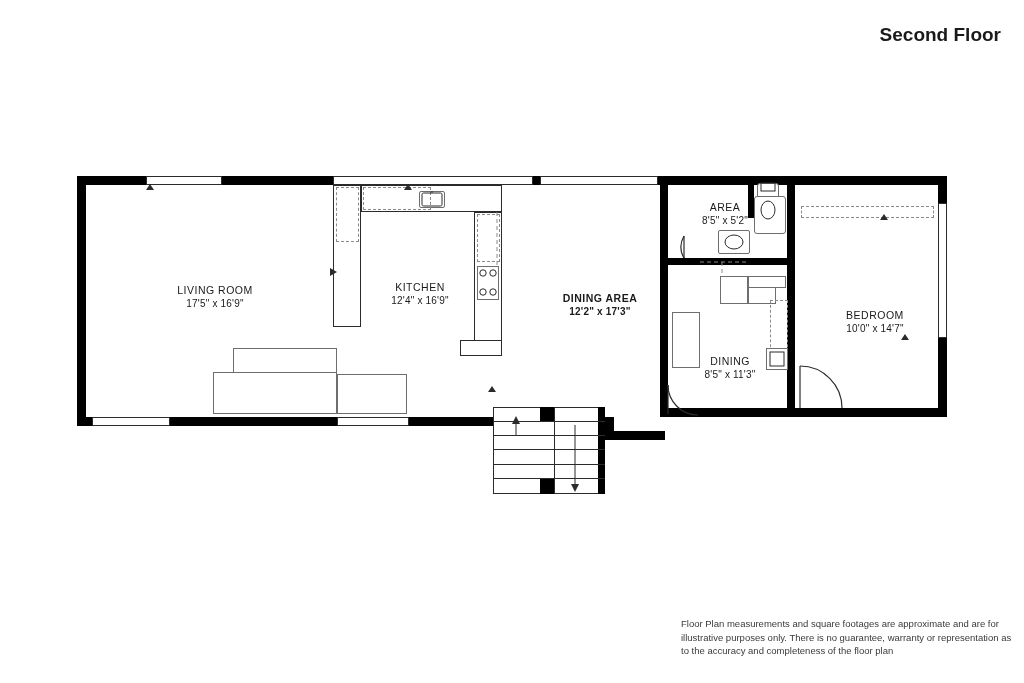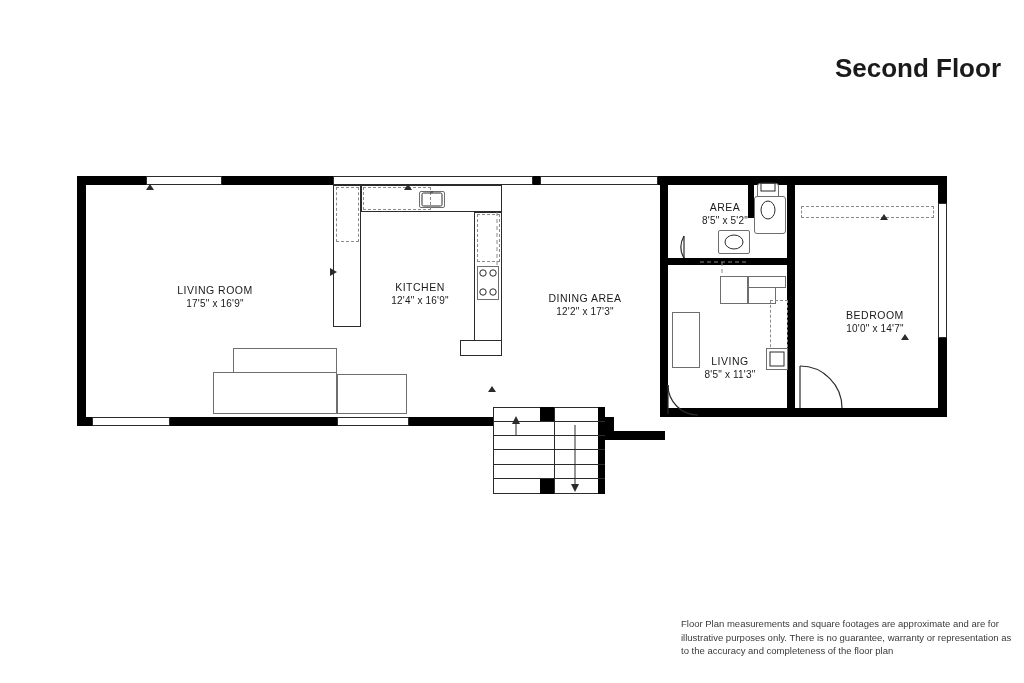--- a/index.html
+++ b/index.html
@@ -28,24 +28,23 @@
     top: 24px;
     font-size: 15.5px;
     font-weight: bold;
     letter-spacing: 0.1px;
     white-space: nowrap;
   }
   .floor-title {
     position: absolute;
     right: 23px;
     top: 24px;
-    font-size: 26px;
+    font-size: 19px;
     font-weight: bold;
     white-space: nowrap;
-    margin-top: 29px;
   }
 
   .plan {
     position: absolute;
     left: 0; top: 0;
     width: 1024px;
     height: 683px;
   }
 
   .wall {
@@ -276,32 +275,32 @@
   <div class="label" style="left:125px; top:283px; width:180px;">
     <span>LIVING ROOM</span>
     <span class="dim">17'5" x 16'9"</span>
   </div>
 
   <div class="label" style="left:350px; top:280px; width:140px;">
     <span>KITCHEN</span>
     <span class="dim">12'4" x 16'9"</span>
   </div>
 
-  <div class="label" style="left:515px; top:291px; width:140px;">
+  <div class="label" style="left:530px; top:291px; width:140px;font-weight:bold;">
     <span>DINING AREA</span>
     <span class="dim">12'2" x 17'3"</span>
   </div>
 
   <div class="label" style="left:675px; top:200px; width:100px;">
     <span>AREA</span>
     <span class="dim">8'5" x 5'2"</span>
   </div>
 
   <div class="label" style="left:680px; top:354px; width:100px;">
-    <span>LIVING</span>
+    <span>DINING</span>
     <span class="dim">8'5" x 11'3"</span>
   </div>
 
   <div class="label" style="left:810px; top:308px; width:130px;">
     <span>BEDROOM</span>
     <span class="dim">10'0" x 14'7"</span>
   </div>
 </div>
 
 <div class="disclaimer">Floor Plan measurements and square footages are approximate and are for illustrative purposes only. There is no guarantee, warranty or representation as to the accuracy and completeness of the floor plan</div>

